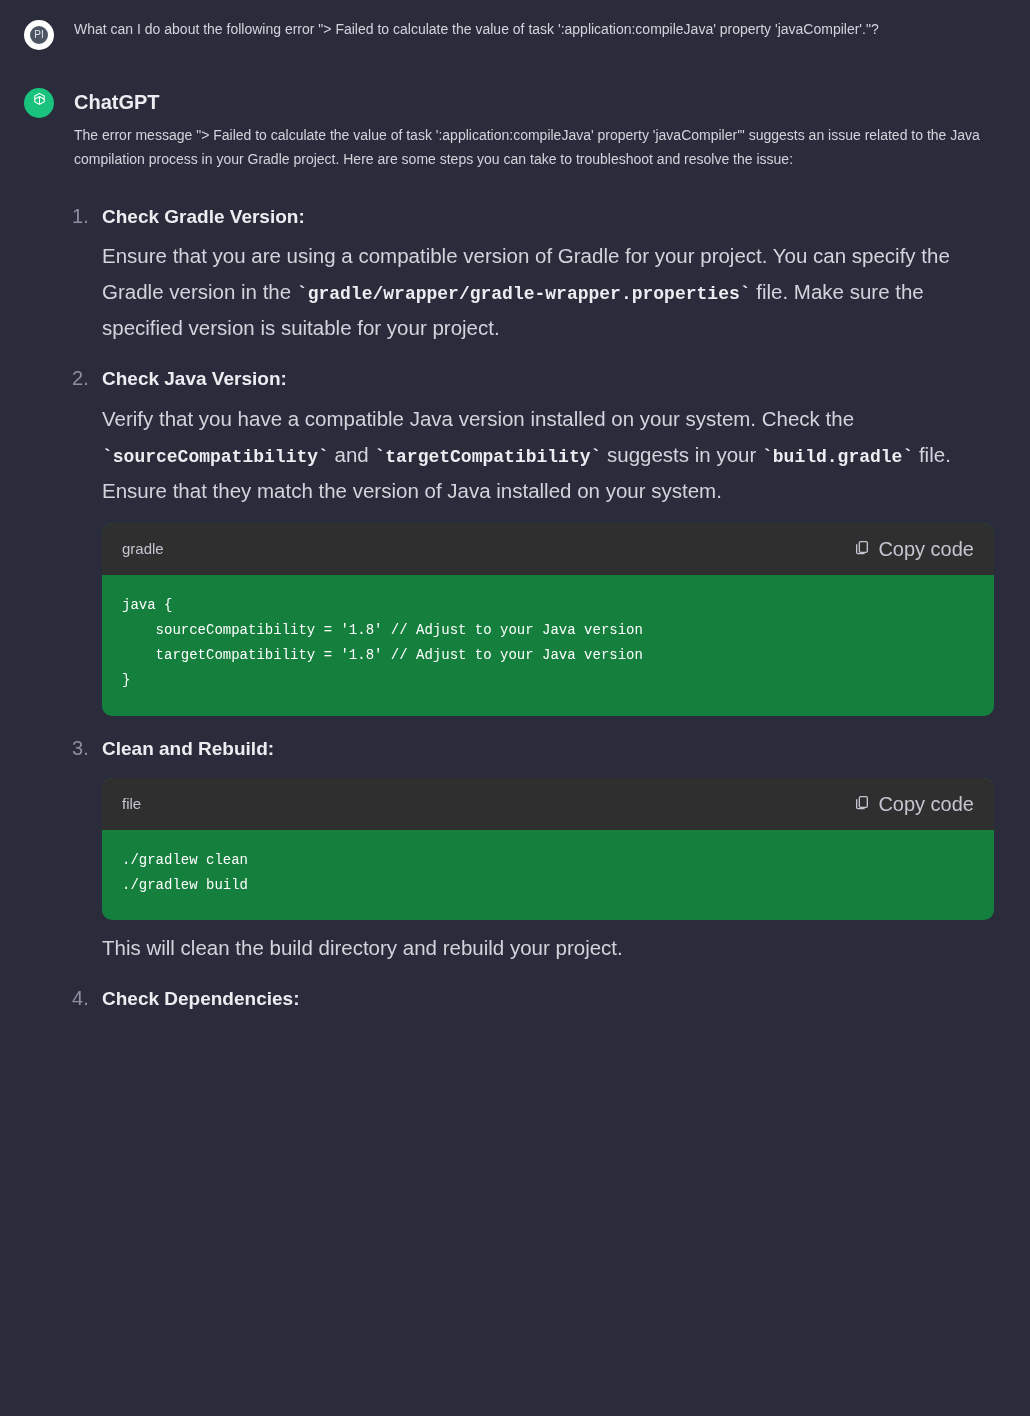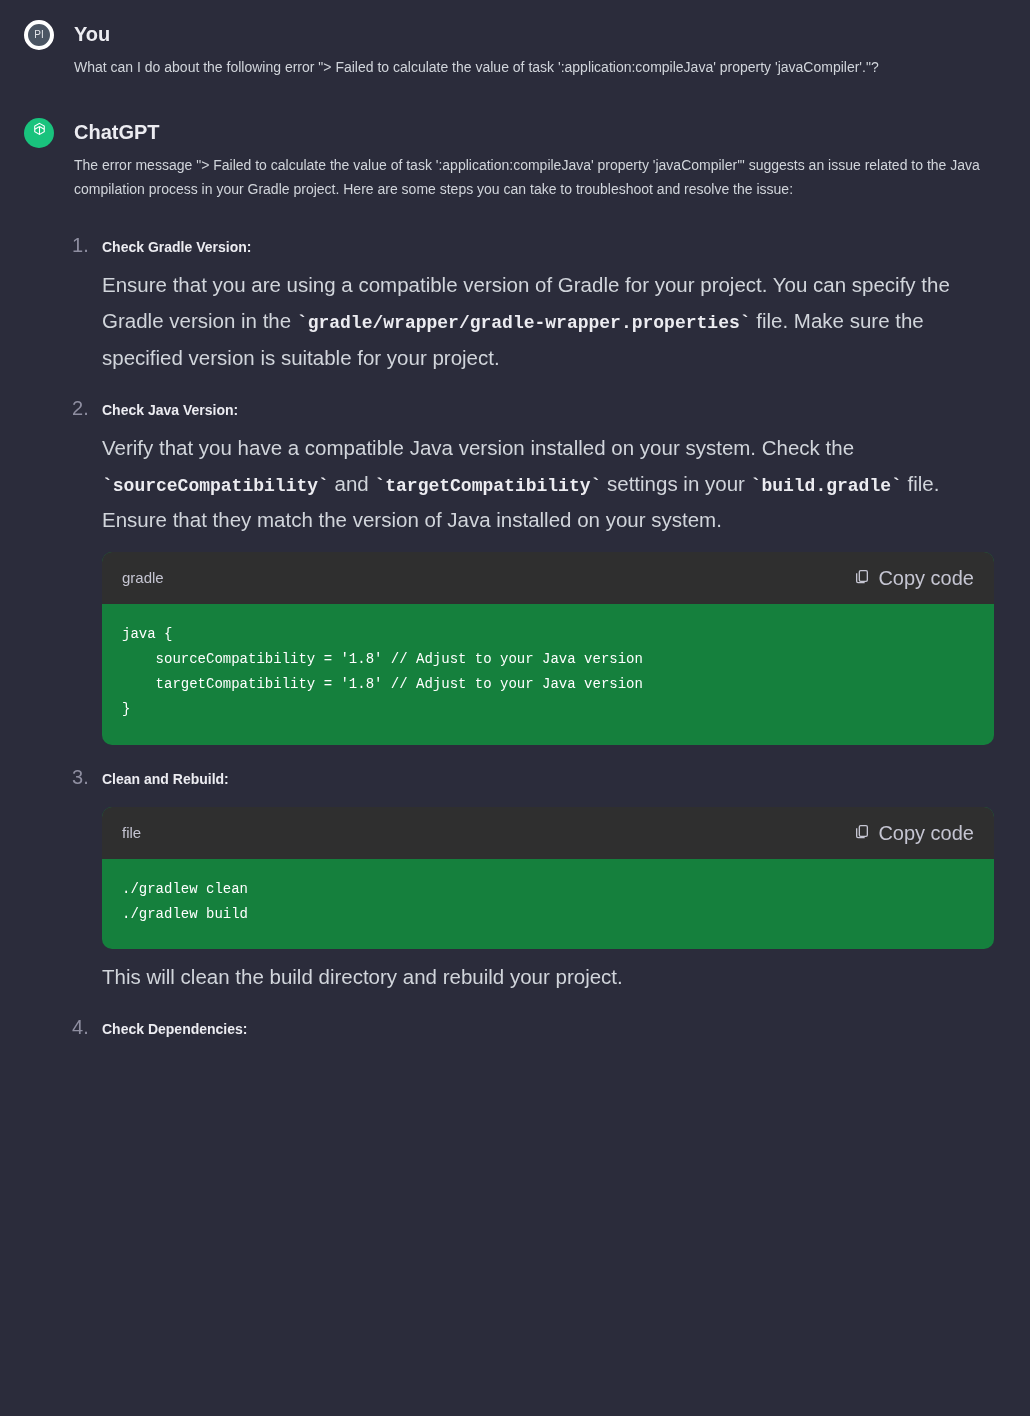--- a/index.html
+++ b/index.html
@@ -25,21 +25,21 @@
     display: flex;
     align-items: center;
     justify-content: center;
     font-size: 10px;
     font-weight: 500;
     margin-top: 2px;
   }
   .avatar-user {
     background: #4b5563;
     color: #e5e7eb;
-    border: 4px solid #ffffff;
+    border: 6px solid #ffffff;
   }
   .avatar-assistant {
     background: #19c37d;
     color: #fff;
   }
   .avatar-assistant svg { width: 19px; height: 19px; }
   .msg-body { flex: 1; max-width: 920px; }
   .sender-name {
     font-weight: 700;
     font-size: 20px;
@@ -67,21 +67,21 @@
     content: counter(step) ".";
     position: absolute;
     left: -2px;
     top: 0;
     color: #8e8ea0;
     font-size: 20px;
   }
   .step-title {
     font-weight: 700;
     color: #ececf1;
-    font-size: 14px;
+    font-size: 19px;
   }
   .step-desc {
     color: #d1d5db;
     font-size: 20.5px;
     line-height: 1.75;
     margin-top: 6px;
   }
   code.inline {
     font-family: "SFMono-Regular", Consolas, "Liberation Mono", Menlo, monospace;
     font-weight: 700;
@@ -125,21 +125,20 @@
   }
 </style>
 </head>
 <body>
 
 <div class="message">
   <div class="avatar avatar-user">
     <span>PI</span>
   </div>
   <div class="msg-body">
-    <div class="sender-name">You</div>
     <div class="msg-text">What can I do about the following error "&gt; Failed to calculate the value of task ':application:compileJava' property 'javaCompiler'."?</div>
   </div>
 </div>
 
 <div class="message">
   <div class="avatar avatar-assistant">
     <span>
       <svg viewBox="0 0 24 24" fill="none" stroke="#fff" stroke-width="1.4">
         <path d="M12 3l6 3.5v7L12 17l-6-3.5v-7L12 3z"></path>
         <path d="M12 7l6 3.5M12 7L6 10.5M12 7v10"></path>
@@ -161,21 +160,21 @@
         </div>
       </li>
 
       <li>
         <span class="step-title">Check Java Version:</span>
         <div class="step-desc">
           <span>Verify that you have a compatible Java version installed on your system. Check the </span>
           <code class="inline">`sourceCompatibility`</code>
           <span> and </span>
           <code class="inline">`targetCompatibility`</code>
-          <span> settings in your </span>
+          <span> suggests in your </span>
           <code class="inline">`build.gradle`</code>
           <span> file. Ensure that they match the version of Java installed on your system.</span>
         </div>
         <div class="codeblock">
           <div class="code-header">
             <span>gradle</span>
             <span class="copy-btn">
               <span>
                 <svg viewBox="0 0 24 24" fill="none" stroke="currentColor" stroke-width="2">
                   <rect x="8" y="4" width="12" height="16" rx="2"></rect>

